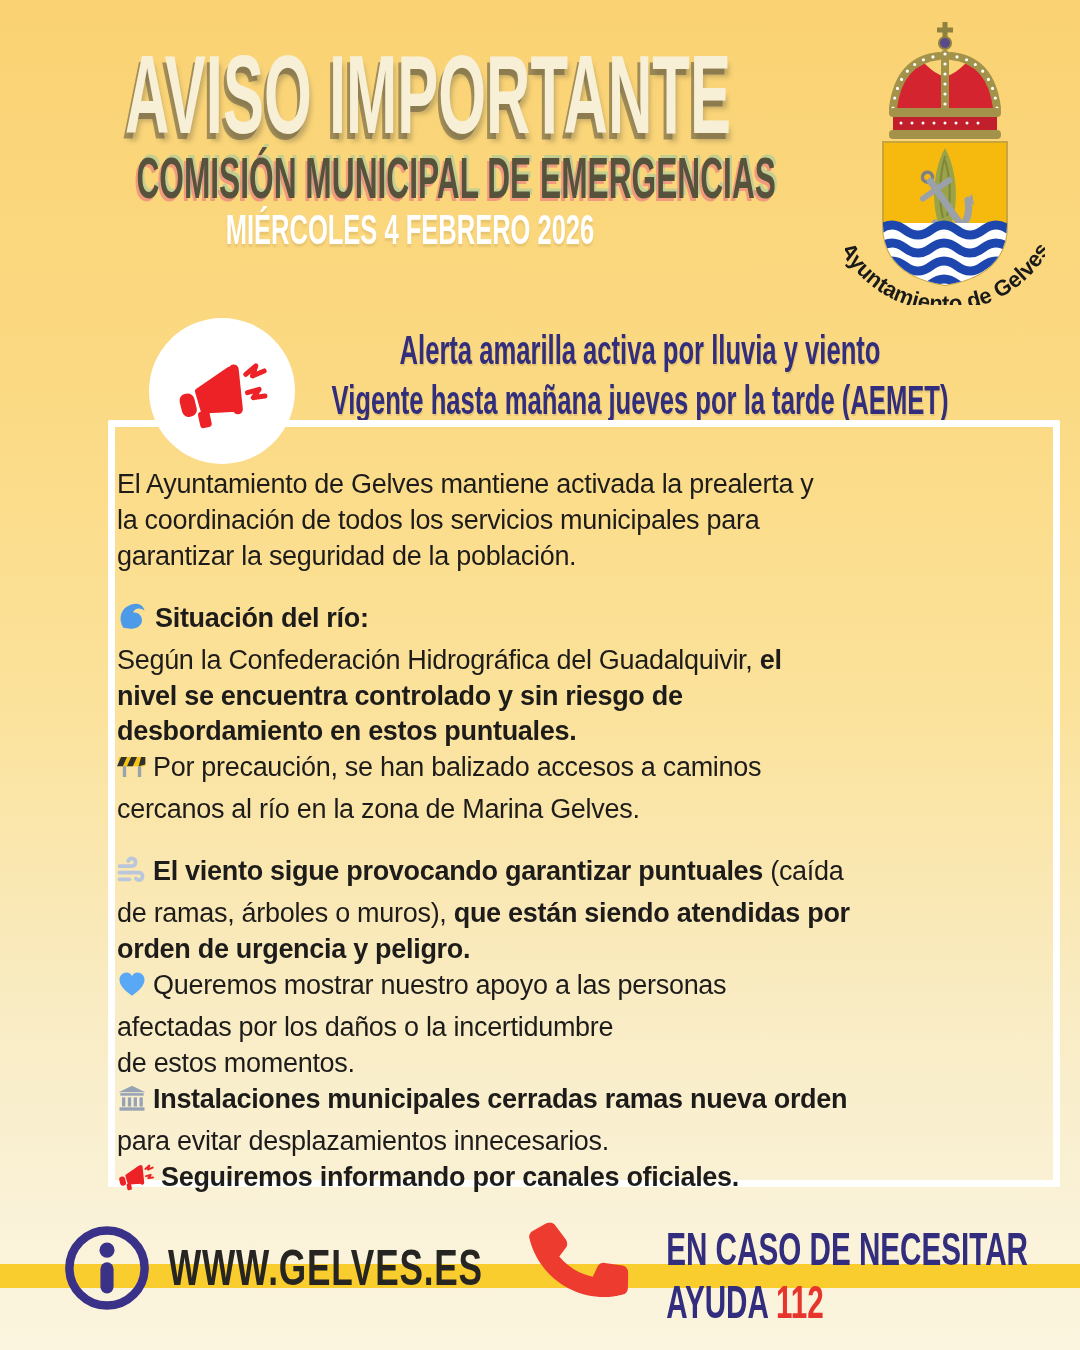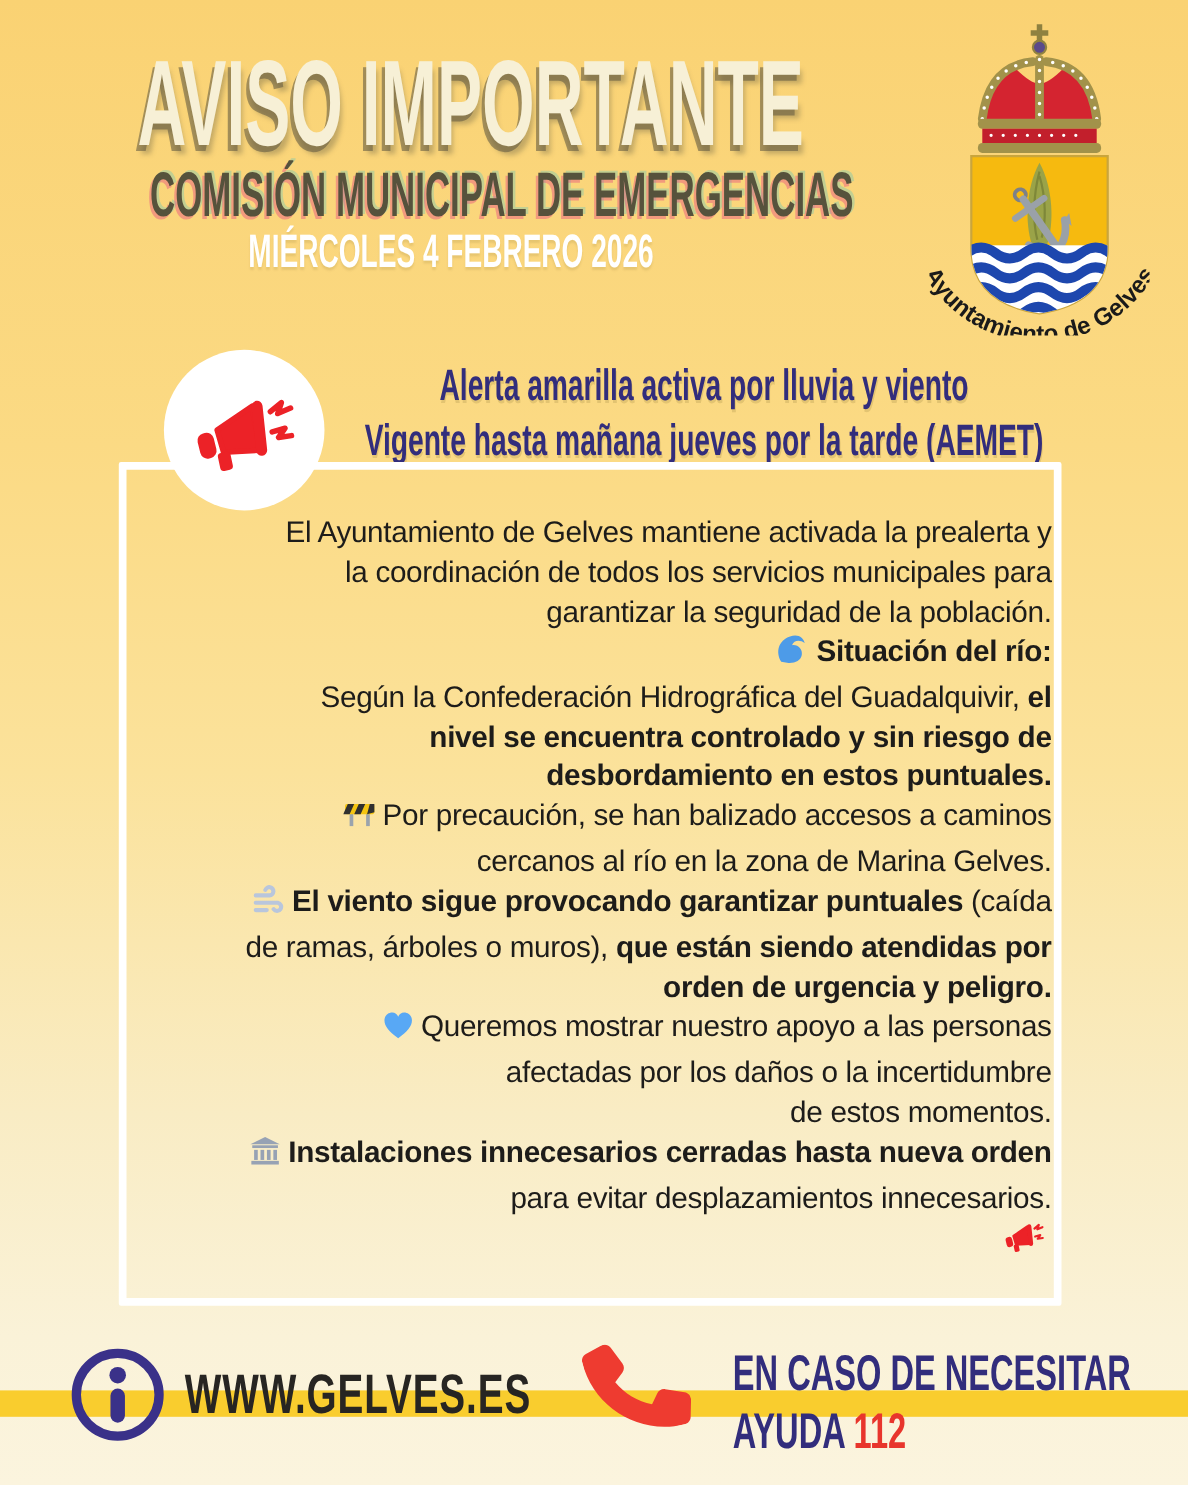--- a/index.html
+++ b/index.html
@@ -36,27 +36,27 @@
     background:#ffffff;display:flex;align-items:center;justify-content:center;z-index:3;
   }
   .alert-heading{
     position:absolute;left:200px;top:325px;width:880px;text-align:center;
     font-size:32px;font-weight:bold;line-height:1.25;color:#322d7c;
     white-space:pre-line;transform:scale(0.8,1.25);transform-origin:center top;
     text-shadow:1px 2px 0 rgba(120,100,40,0.18);
   }
   
   .box{
-    position:absolute;left:108px;top:420px;width:857px;height:767px;box-sizing:border-box;
+    position:absolute;left:108px;top:420px;width:952px;height:767px;box-sizing:border-box;
     border:7px solid #ffffff;border-radius:2px;padding:40px 2px 0 2px;
-    text-align:right;color:#1d1c1a;
+    text-align:left;color:#1d1c1a;
     font-size:27px;line-height:1.33;letter-spacing:-0.3px;
   }
   .box p{margin:0;white-space:pre-line;}
-  .box p.gap{}
+  .box p.gap{margin-top:26px;}
   .box b{font-weight:bold;}
   .ico{display:inline-block;vertical-align:-6px;margin-right:6px;}
   
   .stripe{position:absolute;left:0;top:1264px;width:1080px;height:24px;background:#f9cd2e;}
   .info-ic{position:absolute;left:60px;top:1221px;}
   .site{
     position:absolute;left:168px;top:1224px;height:88px;display:flex;align-items:center;
     font-size:44px;font-weight:bold;color:#272522;white-space:nowrap;
     transform:scale(0.8,1.15);transform-origin:left center;letter-spacing:1px;
   }
@@ -179,34 +179,34 @@
 afectadas por los daños o la incertidumbre
 de estos momentos.</span></p>
     <p><span class="ico"><svg viewBox="0 0 36 36" width="30" height="30" fill="#97a2b4">
             <path d="M18 2 L34 10 H2 Z"></path>
             <rect x="4" y="11" width="28" height="3"></rect>
             <rect x="6" y="16" width="4" height="11"></rect>
             <rect x="13" y="16" width="4" height="11"></rect>
             <rect x="20" y="16" width="4" height="11"></rect>
             <rect x="27" y="16" width="4" height="11"></rect>
             <rect x="3" y="28" width="30" height="4"></rect>
-          </svg></span><b>Instalaciones innecesarios cerradas hasta nueva orden</b><span>
+          </svg></span><b>Instalaciones municipales cerradas ramas nueva orden</b><span>
 para evitar desplazamientos innecesarios.</span></p>
     <p><span class="ico"><svg viewBox="0 0 115 100" width="38" height="33">
             <g fill="#ec2227">
               <rect x="8" y="53" width="18" height="28" rx="8" transform="rotate(-14 17 67)"></rect>
               <path d="M28 50 L66 24 L75 72 L35 74 Z" stroke="#ec2227" stroke-width="6" stroke-linejoin="round"></path>
               <rect x="68" y="18" width="12" height="60" rx="6" transform="rotate(-6 74 48)"></rect>
               <rect x="30" y="74" width="14" height="20" rx="4" transform="rotate(-12 37 84)"></rect>
             </g>
             <g stroke="#ec2227" stroke-width="6" fill="none" stroke-linecap="round" stroke-linejoin="round">
               <path d="M86 30 L98 20 L94 32 L108 26"></path>
               <path d="M88 52 L102 48 L95 58 L109 56"></path>
             </g>
-          </svg></span></p>
+          </svg></span><b>Seguiremos informando por canales oficiales.</b></p>
   </div>
 
   <div class="stripe"></div>
 
   <svg class="info-ic" viewBox="0 0 100 100" width="94" height="94">
     <circle cx="50" cy="50" r="40" stroke="#3a3189" stroke-width="9" fill="none"></circle>
     <circle cx="50" cy="31" r="8" fill="#3a3189"></circle>
     <rect x="43" y="44" width="14" height="33" rx="7" fill="#3a3189"></rect>
   </svg>
   <div class="site">WWW.GELVES.ES</div>

